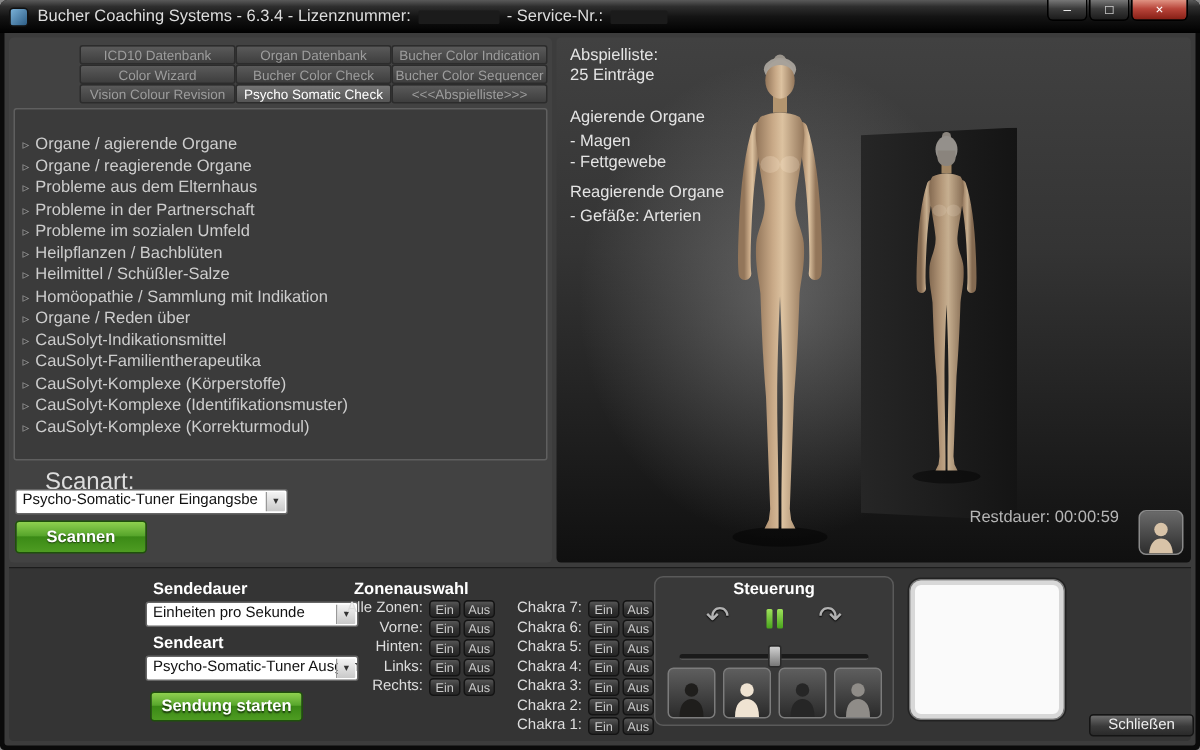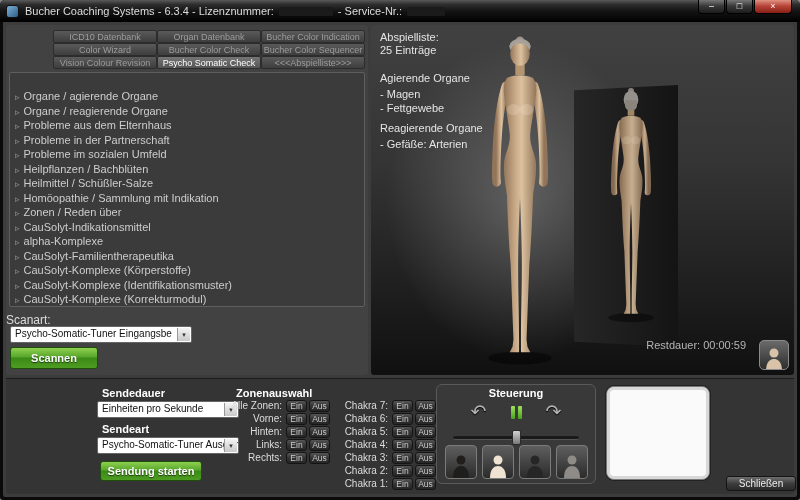--- a/index.html
+++ b/index.html
@@ -28,21 +28,21 @@
   #left-panel{position:absolute;left:3px;top:3px;width:362px;height:350px;background:#424242;border-radius:3px;}
   #tabs{position:absolute;left:3px;top:5px;width:356px;display:grid;grid-template-columns:repeat(3,1fr);padding-left:44px;}
   .tab{height:13px;font-size:9px;line-height:12px;text-align:center;color:#9d9d9d;
     background:linear-gradient(180deg,#5a5a5a,#3e3e3e);border:1px solid #2c2c2c;border-radius:2px;
     white-space:nowrap;overflow:hidden;cursor:pointer;}
   .tab.active{background:linear-gradient(180deg,#757575,#555);color:#fff;}
   #tree{position:absolute;left:3px;top:47px;width:356px;height:235px;background:#3b3b3b;
     border:1px solid #5f5f5f;border-radius:2px;overflow:hidden;padding-top:16px;}
   .tree-item{height:14.5px;line-height:14.5px;padding-left:5px;color:#cdcdcd;font-size:11px;white-space:nowrap;cursor:pointer;}
   .tri{color:#9a9a9a;font-size:9px;margin-right:4px;}
-  #scan-label{position:absolute;left:0;top:288px;font-size:12px;color:#ddd;}
+  #scan-label{position:absolute;left:24px;top:288px;font-size:16px;color:#ddd;}
   .combo{position:relative;background:#fff;border:1px solid #666;border-radius:2px;height:16px;
     font-size:10px;color:#111;padding:1px 16px 14px 4px;white-space:nowrap;overflow:hidden;cursor:pointer;}
   .combo .combo-arrow{position:absolute;right:1px;top:1px;bottom:1px;width:13px;
     background:linear-gradient(180deg,#f4f4f4,#c9c9c9);border-left:1px solid #999;border-radius:0 1px 1px 0;
     font-size:7px;color:#333;text-align:center;line-height:13px;}
   #scanart-combo{position:absolute;left:4px;top:301px;width:182px;}
   .green-btn{background:linear-gradient(180deg,#8ed04f 0%,#58a62c 45%,#3b8a16 50%,#4e9c22 100%);
     border:1px solid #1f4f0c;border-radius:3px;color:#fff;font-weight:bold;font-size:11px;
     text-shadow:0 1px 1px rgba(0,0,0,.6);cursor:pointer;}
   #scan-btn{position:absolute;left:4px;top:322px;width:88px;height:22px;}
@@ -172,23 +172,22 @@
 
       <div id="tree">
         <div class="tree-item"><span class="tri">▹</span><span>Organe / agierende Organe</span></div>
         <div class="tree-item"><span class="tri">▹</span><span>Organe / reagierende Organe</span></div>
         <div class="tree-item"><span class="tri">▹</span><span>Probleme aus dem Elternhaus</span></div>
         <div class="tree-item"><span class="tri">▹</span><span>Probleme in der Partnerschaft</span></div>
         <div class="tree-item"><span class="tri">▹</span><span>Probleme im sozialen Umfeld</span></div>
         <div class="tree-item"><span class="tri">▹</span><span>Heilpflanzen / Bachblüten</span></div>
         <div class="tree-item"><span class="tri">▹</span><span>Heilmittel / Schüßler-Salze</span></div>
         <div class="tree-item"><span class="tri">▹</span><span>Homöopathie / Sammlung mit Indikation</span></div>
-        <div class="tree-item"><span class="tri">▹</span><span>Zonen / Reden über</span></div>
+        <div class="tree-item"><span class="tri">▹</span><span>Organe / Reden über</span></div>
         <div class="tree-item"><span class="tri">▹</span><span>CauSolyt-Indikationsmittel</span></div>
-        <div class="tree-item"><span class="tri">▹</span><span>alpha-Komplexe</span></div>
         <div class="tree-item"><span class="tri">▹</span><span>CauSolyt-Familientherapeutika</span></div>
         <div class="tree-item"><span class="tri">▹</span><span>CauSolyt-Komplexe (Körperstoffe)</span></div>
         <div class="tree-item"><span class="tri">▹</span><span>CauSolyt-Komplexe (Identifikationsmuster)</span></div>
         <div class="tree-item"><span class="tri">▹</span><span>CauSolyt-Komplexe (Korrekturmodul)</span></div>
       </div>
 
       <div id="scan-label">Scanart:</div>
       <div class="combo" id="scanart-combo">
         <span>Psycho-Somatic-Tuner Eingangsbe</span>
         <span class="combo-arrow">▾</span>

